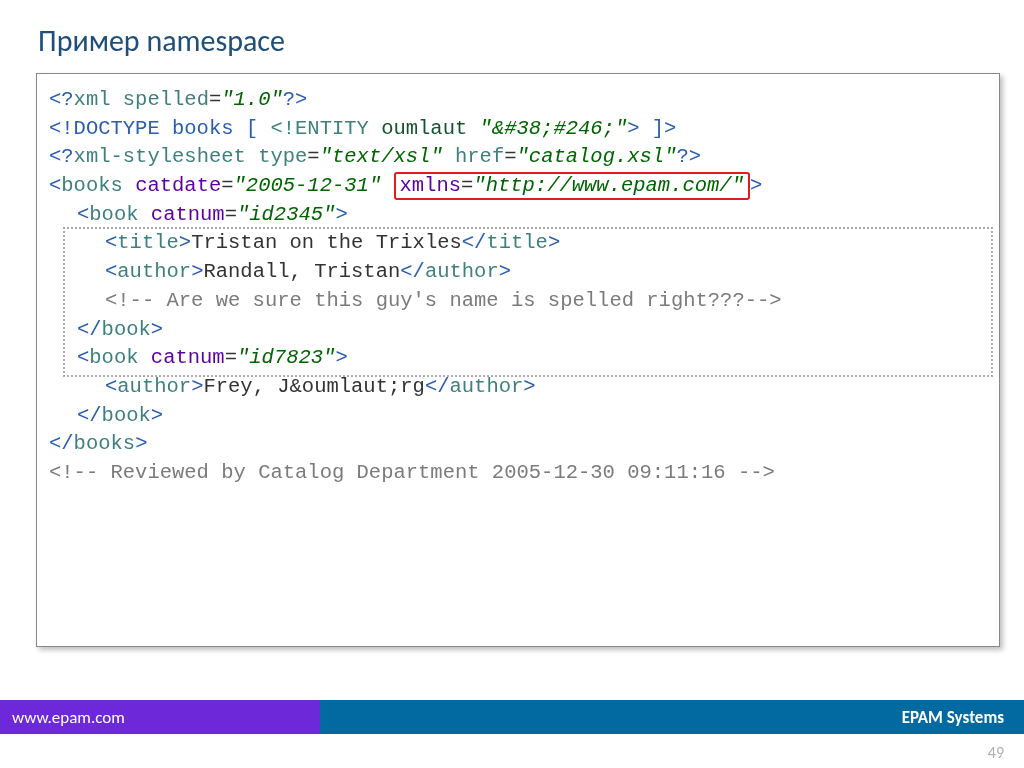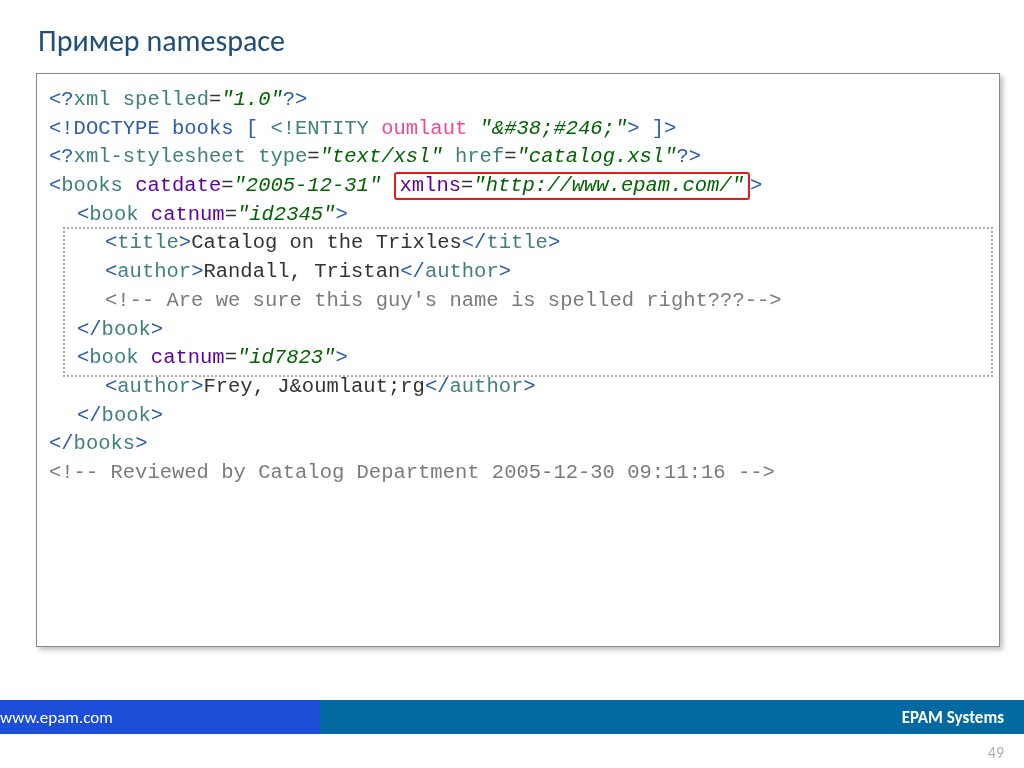--- a/index.html
+++ b/index.html
@@ -26,21 +26,21 @@
     font-family: Consolas, "Courier New", monospace;
     font-size: 20.5px;
     line-height: 1.4;
     position: relative;
     height: 574px;
   }
   .code-line { white-space: pre; }
   .blue { color: #2a5db0; }
   .teal { color: #3f7f7f; }
   .darkgreen { color: #006400; font-style: italic; }
-  .olive { color: #ec4899; }
+  .olive { color: #14532d; }
   .purple { color: #5c00a3; }
   .black { color: #333; }
   .gray-comment { color: #7b7b7b; }
   .indent1 { padding-left: 28px; }
   .indent2 { padding-left: 56px; }
 
   .red-box {
     border: 2px solid #e21c1c;
     border-radius: 3px;
     padding: 0 4px 1px 4px;
@@ -58,25 +58,26 @@
   .footer-bar {
     position: absolute;
     left: 0;
     bottom: 34px;
     width: 100%;
     height: 34px;
     display: flex;
   }
   .footer-left {
     width: 320px;
-    background: #1d4ed8;
+    background: #6d28d9;
     color: #fff;
     font-size: 17px;
     display: flex;
     align-items: center;
+    padding-left: 12px;
   }
   .footer-right {
     flex: 1;
     background: #0369a1;
     color: #fff;
     font-size: 17px;
     font-weight: bold;
     display: flex;
     align-items: center;
     justify-content: flex-end;
@@ -101,21 +102,21 @@
   <div class="code-line"><span class="blue">&lt;?</span><span class="teal">xml spelled</span><span class="black">=</span><span class="darkgreen">"1.0"</span><span class="blue">?&gt;</span></div>
 
   <div class="code-line"><span class="blue">&lt;!DOCTYPE books [ </span><span class="teal">&lt;!ENTITY</span><span class="olive"> oumlaut </span><span class="darkgreen">"&amp;#38;#246;"</span><span class="blue">&gt;</span><span class="blue"> ]&gt;</span></div>
 
   <div class="code-line"><span class="blue">&lt;?</span><span class="teal">xml-stylesheet type</span><span class="black">=</span><span class="darkgreen">"text/xsl"</span><span class="teal"> href</span><span class="black">=</span><span class="darkgreen">"catalog.xsl"</span><span class="blue">?&gt;</span></div>
 
   <div class="code-line"><span class="blue">&lt;</span><span class="teal">books</span><span class="purple"> catdate</span><span class="black">=</span><span class="darkgreen">"2005-12-31"</span><span> </span><span class="red-box"><span class="purple">xmlns</span><span class="black">=</span><span class="darkgreen">"http://www.epam.com/"</span></span><span class="blue">&gt;</span></div>
 
   <div class="code-line indent1"><span class="blue">&lt;</span><span class="teal">book</span><span class="purple"> catnum</span><span class="black">=</span><span class="darkgreen">"id2345"</span><span class="blue">&gt;</span></div>
 
-  <div class="code-line indent2"><span class="blue">&lt;</span><span class="teal">title</span><span class="blue">&gt;</span><span class="black">Catalog on the Trixles</span><span class="blue">&lt;/</span><span class="teal">title</span><span class="blue">&gt;</span></div>
+  <div class="code-line indent2"><span class="blue">&lt;</span><span class="teal">title</span><span class="blue">&gt;</span><span class="black">Tristan on the Trixles</span><span class="blue">&lt;/</span><span class="teal">title</span><span class="blue">&gt;</span></div>
 
   <div class="code-line indent2"><span class="blue">&lt;</span><span class="teal">author</span><span class="blue">&gt;</span><span class="black">Randall, Tristan</span><span class="blue">&lt;/</span><span class="teal">author</span><span class="blue">&gt;</span></div>
 
   <div class="code-line indent2"><span class="gray-comment">&lt;!-- Are we sure this guy's name is spelled right???--&gt;</span></div>
 
   <div class="code-line indent1"><span class="blue">&lt;/</span><span class="teal">book</span><span class="blue">&gt;</span></div>
 
   <div class="code-line indent1"><span class="blue">&lt;</span><span class="teal">book</span><span class="purple"> catnum</span><span class="black">=</span><span class="darkgreen">"id7823"</span><span class="blue">&gt;</span></div>
 
 

